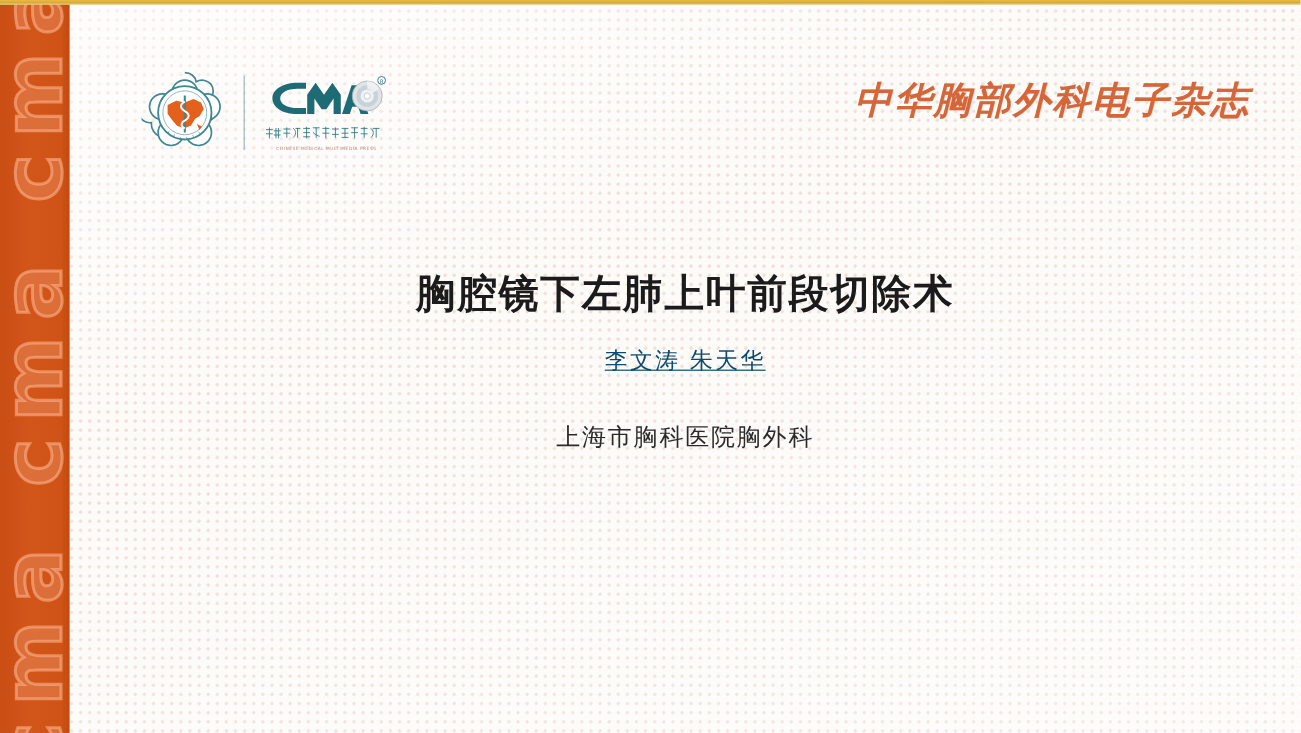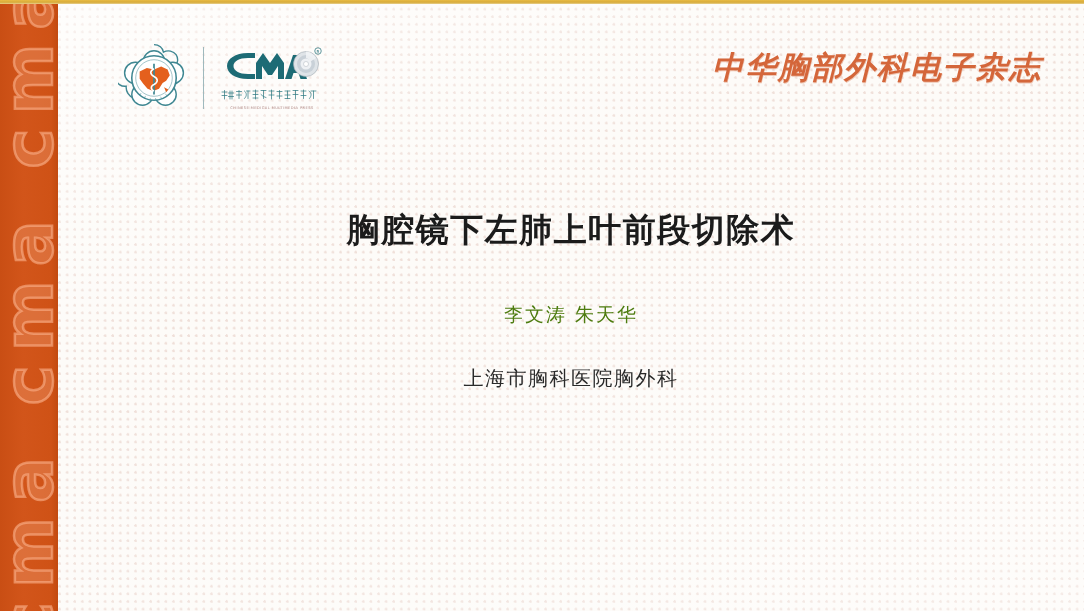--- a/index.html
+++ b/index.html
@@ -80,21 +80,21 @@
     color: rgba(255,255,255,0.00);
     -webkit-text-stroke: 2.5px rgba(255,186,150,0.55);
     text-shadow: 0 0 1px rgba(255,190,155,0.25);
     user-select: none;
   }
 
   
   .header {
     position: absolute;
     left: 58px;
-    top: 0;
+    top: 16px;
     right: 0;
     height: 140px;
     z-index: 4;
     text-align: right;
   }
 
   .logo-group {
     position: absolute;
     left: 60px;
     top: 40px;
@@ -153,35 +153,36 @@
   
   .title-block {
     position: absolute;
     left: 58px;
     right: 0;
     top: 212px;
     text-align: center;
     z-index: 4;
   }
   .main-title {
-    font-family: Liberation Mono, monospace;
+    font-family: Liberation Sans, sans-serif;
     font-size: 33px;
     font-weight: 700;
     letter-spacing: 1.5px;
     color: #1b1b1b;
     line-height: 1.25;
-    margin: 0;
+    margin: 12px;
   }
   .authors {
-    margin: 49px 0 0 0;
+    margin: 23px 0 0 0;
     font-family: "DejaVu Sans", "Liberation Sans", sans-serif;
     font-size: 19px;
     font-weight: 400;
     letter-spacing: 2px;
-    color: #4d7c0f;
+    color: #0c4a6e;
+    text-decoration: underline;
   }
   .affiliation {
     margin: 37px 0 0 0;
     font-family: "DejaVu Sans", "Liberation Sans", sans-serif;
     font-size: 20px;
     font-weight: 400;
     letter-spacing: 1.5px;
     color: #2a2a2a;
   }
 </style>

